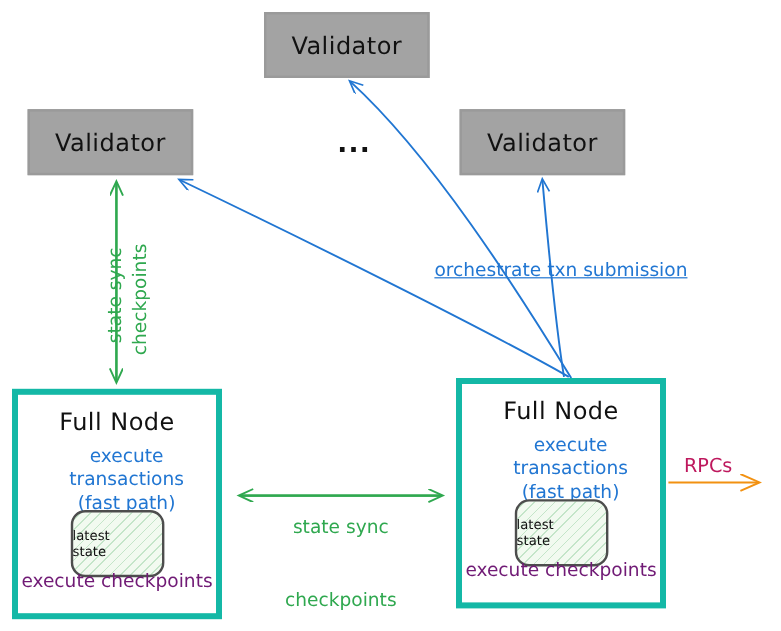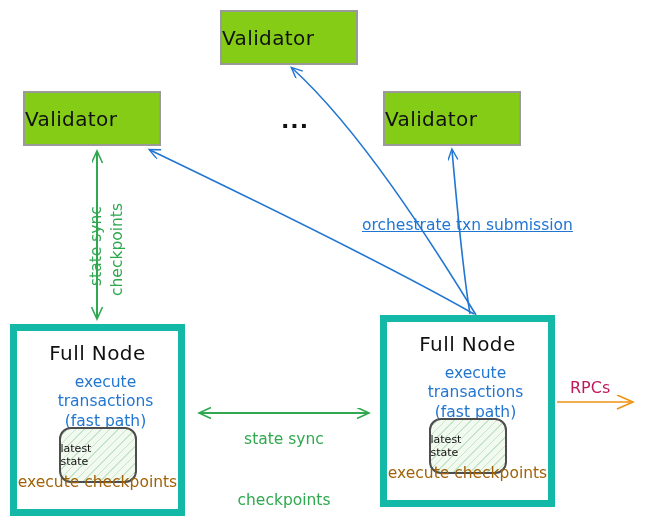--- a/index.html
+++ b/index.html
@@ -23,36 +23,36 @@
     top: 0;
     width: 651px;
     height: 526px;
     pointer-events: none;
   }
 
   
   .vbox {
     position: absolute;
     border: 2px solid #9a9a9a;
-    background: #84cc16;
+    background: #a3a3a3;
     box-sizing: border-box;
     display: flex;
     align-items: center;
-    justify-content: flex-start;
+    justify-content: center;
   }
   .vbox .vlabel {
     font-family: "DejaVu Sans", sans-serif;
     font-size: 20px;
     color: #111111;
     letter-spacing: 0.4px;
   }
 
   .fbox {
     position: absolute;
-    border: 7px solid #14b8a6;
+    border: 5px solid #14b8a6;
     background: #ffffff;
     box-sizing: border-box;
   }
   .fbox .ftitle {
     position: absolute;
     left: 0; right: 0;
     top: 10px;
     text-align: center;
     font-size: 20px;
     color: #111111;
@@ -66,21 +66,21 @@
     font-size: 15.5px;
     line-height: 1.25;
     color: #2176d2;
   }
   .fbox .fgreen {
     position: absolute;
     left: 0; right: 0;
     bottom: 18px;
     text-align: center;
     font-size: 15.5px;
-    color: #a16207;
+    color: #701a75;
   }
   .statebox {
     position: absolute;
     left: 50%;
     transform: translateX(-50%);
     width: 78px;
     height: 56px;
     border: 2px solid #4d4d4d;
     border-radius: 12px;
     box-sizing: border-box;

